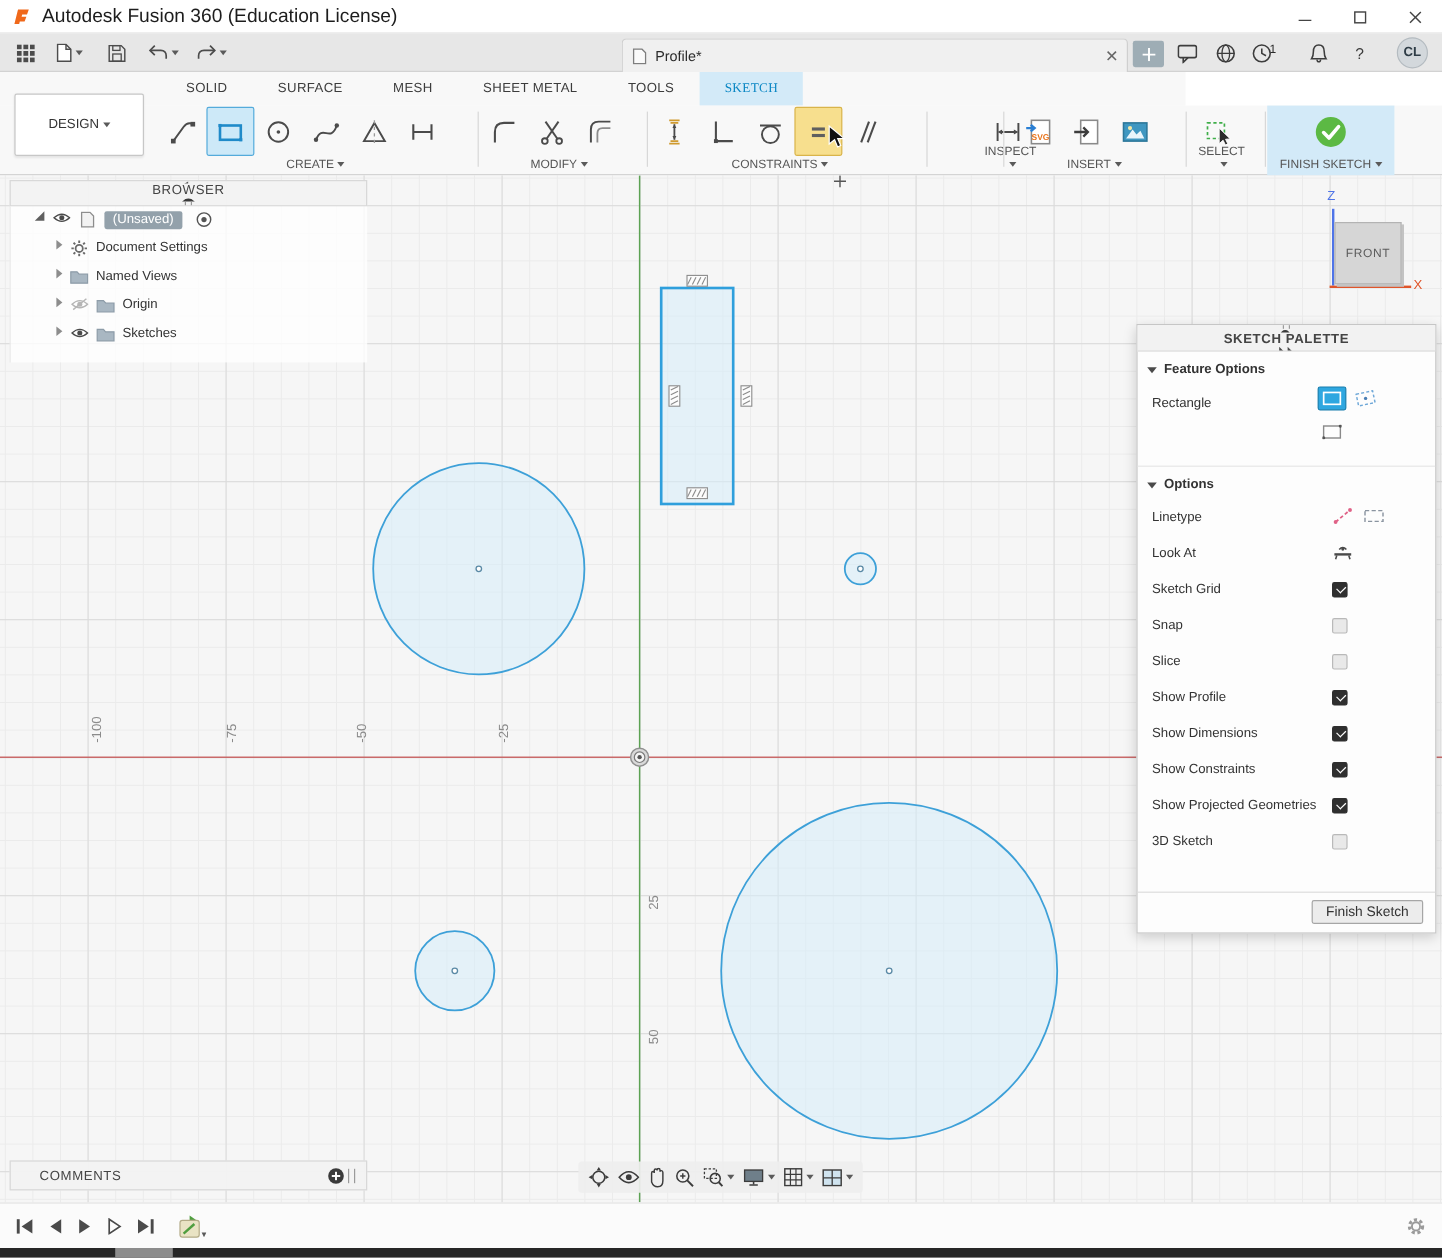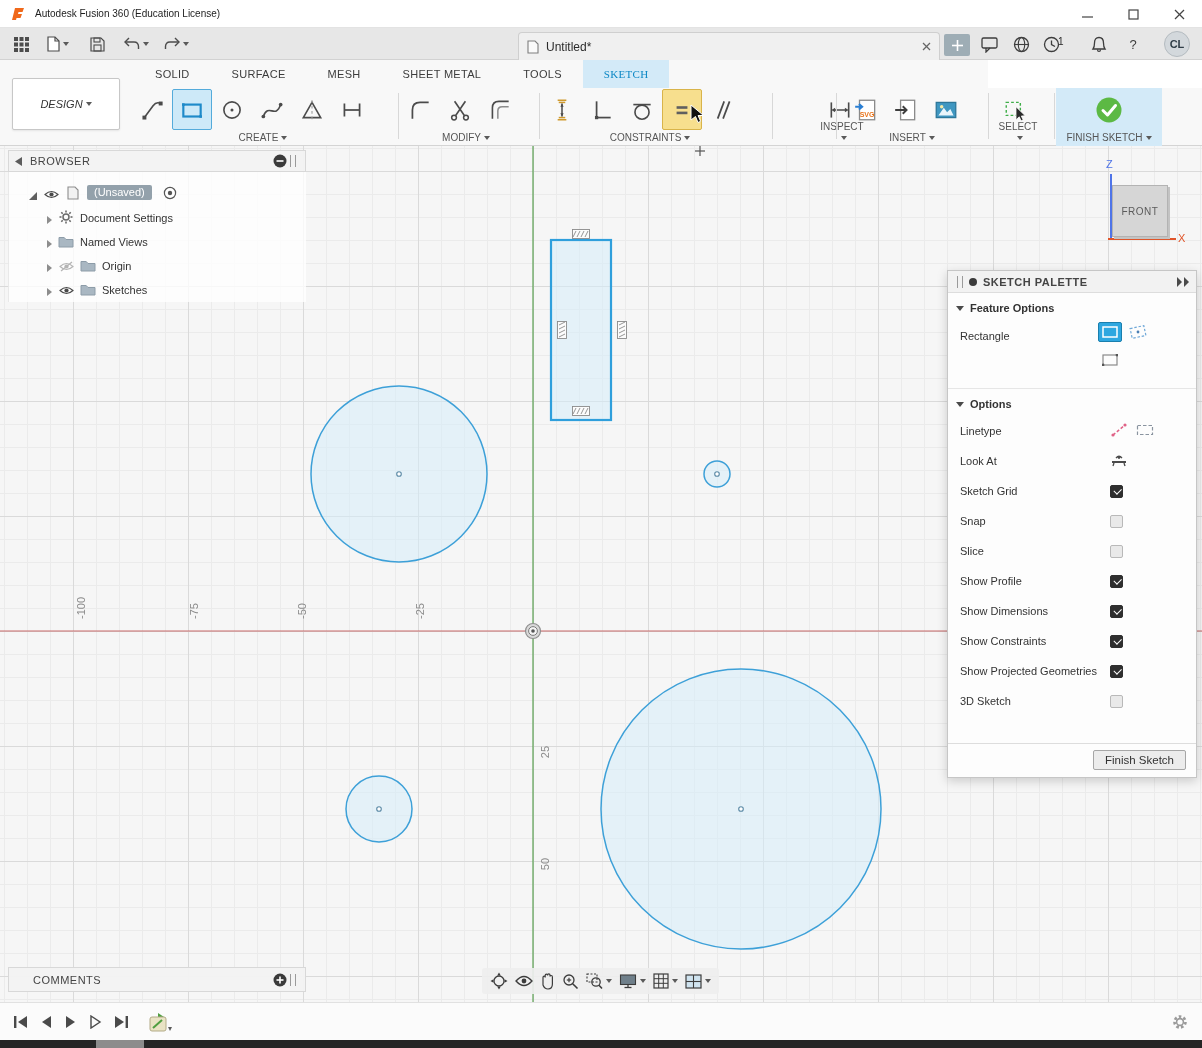--- a/index.html
+++ b/index.html
@@ -2,21 +2,21 @@
 <html><head>
 <meta charset="utf-8">
 <style>
   * { box-sizing: border-box; margin: 0; padding: 0; }
   html,body { width:1202px; height:1048px; }
   body { position:relative; overflow:hidden; background:#fff; font-family:"Liberation Sans", sans-serif; color:#333; }
 
   
   .titlebar { position:absolute; left:0; top:0; width:1202px; height:28px; background:#ffffff; border-bottom:1px solid #e3e3e3; display:flex; align-items:center; }
   .titlebar .logo { margin-left:10px; }
-  .titlebar .title { margin-left:9px; font-size:10px; color:#1d1d1d; }
+  .titlebar .title { margin-left:9px; font-size:16px; color:#1d1d1d; }
   .win-controls { position:absolute; right:0; top:0; height:28px; display:flex; }
   .win-btn { width:46px; height:28px; display:flex; align-items:center; justify-content:center; }
 
   
   .quickbar { position:absolute; left:0; top:28px; width:1202px; height:32px; background:#e7e7e7; border-bottom:1px solid #d2d2d2; }
   .qbtn { position:absolute; top:4px; height:24px; display:flex; align-items:center; justify-content:center; }
   .caret { display:inline-block; width:0; height:0; border-left:3.5px solid transparent; border-right:3.5px solid transparent; border-top:4px solid #5a5a5a; margin-left:3px; vertical-align:middle; }
   .doc-tab { position:absolute; left:518px; top:4px; width:422px; height:28px; background:#f0f0f0; border:1px solid #cfcfcf; border-bottom:none; border-radius:4px 4px 0 0; display:flex; align-items:center; padding:0 8px; }
   .doc-tab .tab-title { font-size:12px; color:#2b2b2b; margin-left:7px; }
   .doc-tab .spacer { flex:1; }
@@ -24,21 +24,21 @@
   .notif-count { position:absolute; left:1058px; top:8px; font-size:10px; color:#2b2b2b; }
   .help-btn { font-size:13px; color:#3c3c3c; }
   .avatar { position:absolute; left:1164px; top:3px; width:26px; height:26px; border-radius:50%; background:#d3d8dc; border:1px solid #b4bbc0; display:flex; align-items:center; justify-content:center; font-size:11px; color:#2f3d47; font-weight:bold; }
 
   
   .ribbon-tabs-row { position:absolute; left:0; top:60px; width:988px; height:28px; background:#f8f8f8; }
   .ribbon-tabs { display:flex; margin-left:134px; height:28px; }
   .ribbon-tab { padding:0 21px; line-height:28px; font-size:11px; color:#3c3c3c; letter-spacing:0.3px; white-space:nowrap; }
   .ribbon-tab.active { background:#d3eaf8; color:#0b87c4;font-family:Liberation Serif, serif; }
   .ribbon-tools { position:absolute; left:0; top:88px; width:1202px; height:58px; background:#f8f8f8; border-bottom:1px solid #d4d4d4; }
-  .design-box { position:absolute; left:12px; top:78px; width:108px; height:52px; background:#fff; border:1px solid #c7c7c7; border-radius:2px; box-shadow:0 1px 2px rgba(0,0,0,.08); display:flex; align-items:center; justify-content:center; font-size:11px; color:#333; z-index:6;font-style:italic; }
+  .design-box { position:absolute; left:12px; top:78px; width:108px; height:52px; background:#fff; border:1px solid #c7c7c7; border-radius:2px; box-shadow:0 1px 2px rgba(0,0,0,.08); display:flex; align-items:center; justify-content:center; font-size:11px; color:#333; z-index:6; }
   .tool-group { position:absolute; top:0; height:58px; }
   .tool-row { display:flex; padding-top:1px; }
   .tool { width:40px; height:41px; border:1px solid transparent; background:transparent; display:flex; align-items:center; justify-content:center; gap:0; }
   .tool.selected { background:#cde9f8; border-color:#54abdb; border-radius:2px; }
   .tool.hovered { background:#f7df8e; border-color:#d9b44a; border-radius:2px; }
   .group-label { position:absolute; bottom:3px; left:0; width:100%; text-align:center; font-size:10px; color:#555; }
   .vdiv { position:absolute; top:5px; width:1px; height:46px; background:#d8d8d8; }
   .finish-block { position:absolute; left:1056px; top:0; width:106px; height:58px; background:#d3eaf8; }
   .finish-block .tool { margin:1px auto 0 auto; }
 
@@ -49,24 +49,24 @@
       linear-gradient(to bottom, #dadada 1px, transparent 1px),
       linear-gradient(to right, #ebebeb 1px, transparent 1px),
       linear-gradient(to bottom, #ebebeb 1px, transparent 1px);
     background-size: 115px 115px, 115px 115px, 23px 23px, 23px 23px;
     background-position: 73px 0, 0 25px, 4px 0, 0 2px; }
   .sketch-svg { position:absolute; left:0; top:0; }
   .ruler-label { position:absolute; transform:translate(-50%,-50%) rotate(-90deg); font-size:11px; color:#8b8b8b; white-space:nowrap; }
 
   
   .browser { position:absolute; left:8px; top:150px; width:298px; z-index:10; font-size:11px; }
-  .panel-header { height:22px; background:rgba(243,243,243,0.97); border:1px solid #d8d8d8; display:flex; align-items:center; padding:0 6px; color:#444; letter-spacing:0.5px; font-size:11px; }
+  .panel-header { height:22px; background:rgba(243,243,243,0.97); border:1px solid #d8d8d8; display:flex; align-items:center; padding:0 6px; color:#444; letter-spacing:0.5px; font-size:11px;flex-direction:column; }
   .panel-header .spacer { flex:1; }
   .browser-body { background:rgba(255,255,255,0.78); border-left:1px solid rgba(220,220,220,.6); padding:4px 0 6px 0; }
-  .b-row { display:flex; align-items:flex-end; height:24px; padding-left:38px; gap:6px; }
+  .b-row { display:flex; align-items:flex-start; height:24px; padding-left:38px; gap:6px; }
   .b-row.root { padding-left:20px; }
   .tri-right { width:0; height:0; border-top:4px solid transparent; border-bottom:4px solid transparent; border-left:5px solid #8d8d8d; flex:none; }
   .corner-tri { width:0; height:0; border-bottom:8px solid #5f5f5f; border-left:8px solid transparent; flex:none; }
   .b-ic { display:flex; align-items:center; justify-content:center; width:16px; flex:none; }
   .b-label { color:#333; }
   .b-label.selected { background:#93a1ab; color:#fff; padding:1px 7px 2px 7px; border-radius:2px; }
 
   
   .viewcube { position:absolute; left:1100px; top:152px; width:95px; height:95px; z-index:10; }
   .vc-zline { position:absolute; left:10px; top:22px; width:2px; height:64px; background:#4f74e8; }
@@ -229,21 +229,21 @@
         <path d="M11 1 L15 5 L11 9" fill="none" stroke="#4c4c4c" stroke-width="1.4"></path>
         <path d="M14.5 5 H6 Q1.5 5 1.5 9.5 V12" fill="none" stroke="#4c4c4c" stroke-width="1.4"></path>
       </svg>
       <span class="caret"></span>
   </div>
 
   <div class="doc-tab">
     <svg width="12" height="14" viewBox="0 0 12 14">
         <path d="M1 1 H8 L11 4 V13 H1 Z" fill="#fafafa" stroke="#7e7e7e" stroke-width="1.1"></path>
       </svg>
-    <span class="tab-title">Untitled*</span>
+    <span class="tab-title">Profile*</span>
     <span class="spacer"></span>
     <svg width="9" height="9">
         <line x1="1" y1="1" x2="8" y2="8" stroke="#666" stroke-width="1.3"></line>
         <line x1="8" y1="1" x2="1" y2="8" stroke="#666" stroke-width="1.3"></line>
       </svg>
   </div>
   <div class="plus-tab">
     <svg width="11" height="11">
         <line x1="5.5" y1="0" x2="5.5" y2="11" stroke="#fff" stroke-width="1.6"></line>
         <line x1="0" y1="5.5" x2="11" y2="5.5" stroke="#fff" stroke-width="1.6"></line>

